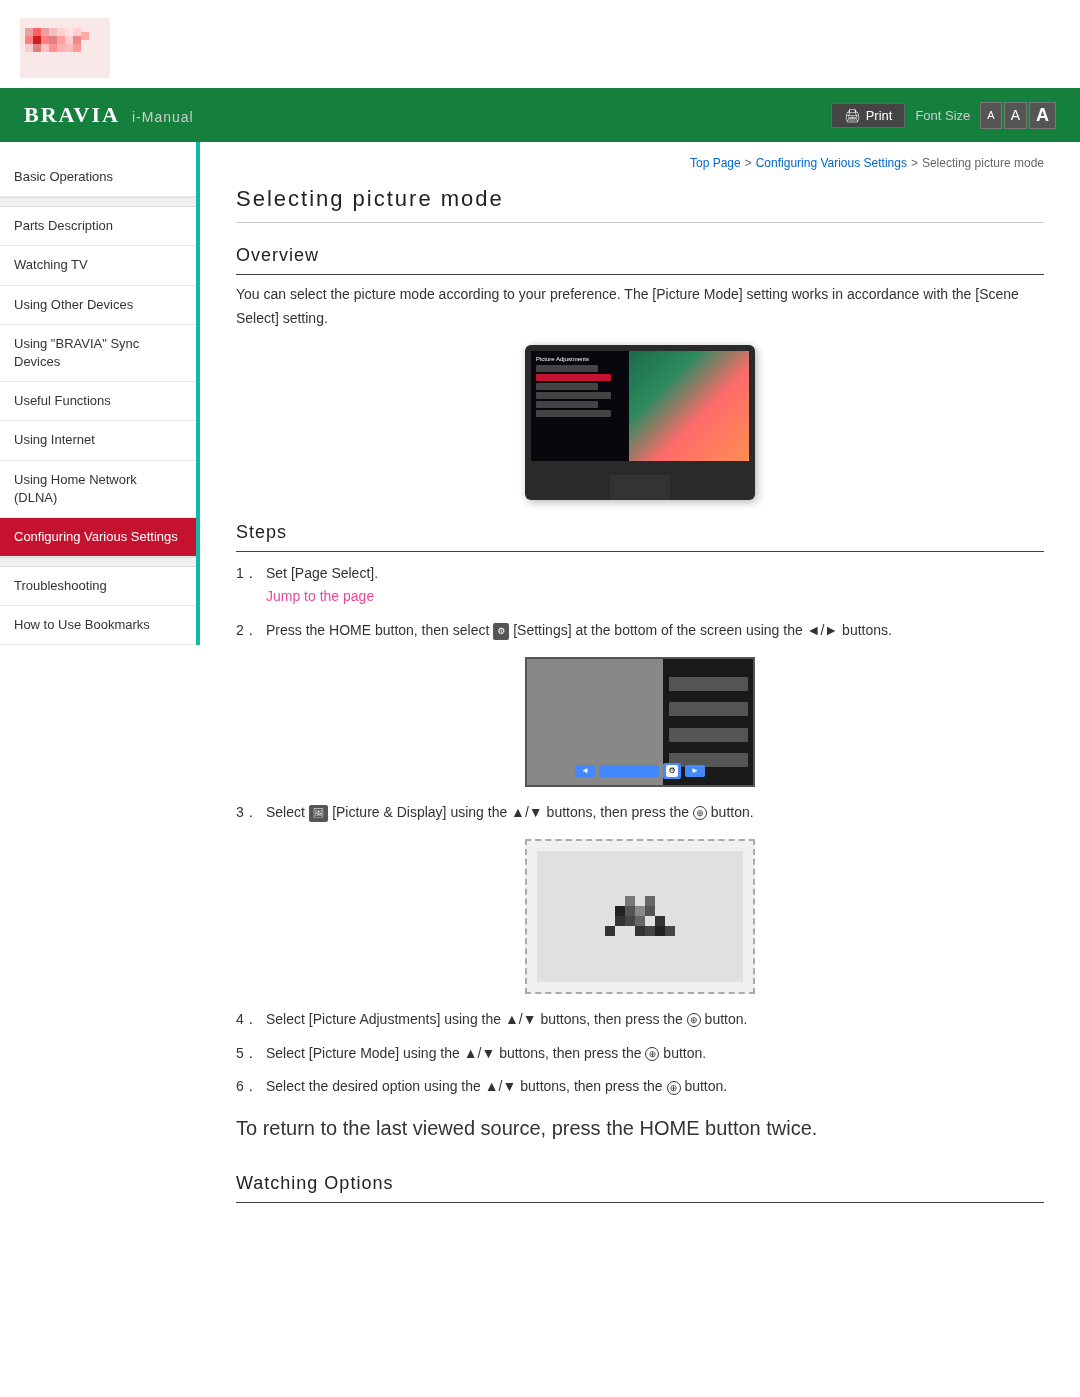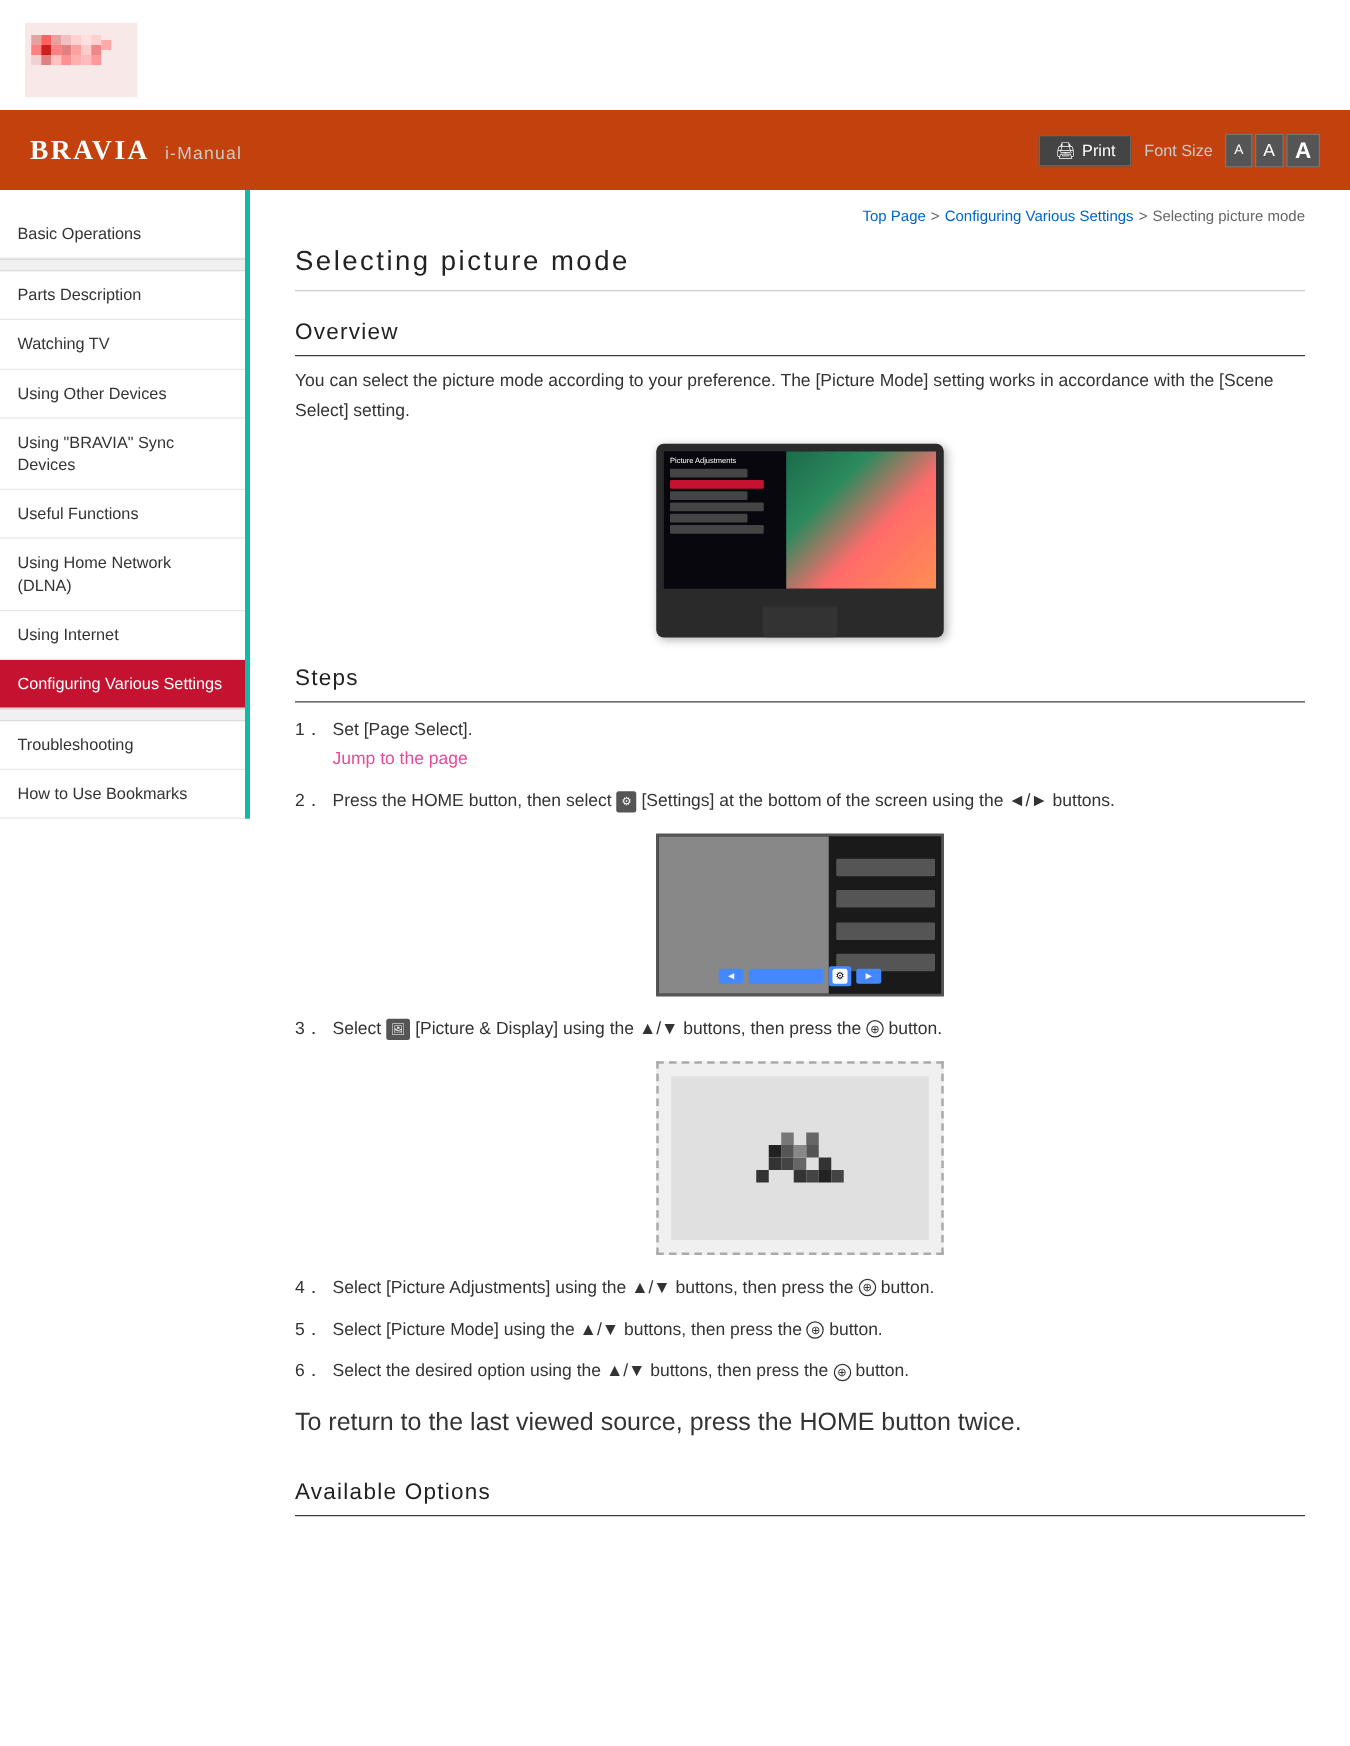--- a/index.html
+++ b/index.html
@@ -8,22 +8,22 @@
     
     .header-logo {
       padding: 18px 20px 10px 20px;
     }
     .logo-img {
       width: 90px;
       height: 60px;
       display: block;
     }
     .header-bar {
-      background: #c2410c;
-      height: 64px;
+      background: #15803d;
+      height: 54px;
       display: flex;
       align-items: center;
       padding: 0 24px;
       justify-content: space-between;
     }
     .header-brand {
       display: flex;
       align-items: baseline;
       gap: 12px;
     }
@@ -419,24 +419,24 @@
     <div class="sidebar-item">
       <span>Using Other Devices</span>
     </div>
     <div class="sidebar-item">
       <span>Using "BRAVIA" Sync Devices</span>
     </div>
     <div class="sidebar-item">
       <span>Useful Functions</span>
     </div>
     <div class="sidebar-item">
+      <span>Using Internet</span>
+    </div>
+    <div class="sidebar-item">
       <span>Using Home Network (DLNA)</span>
-    </div>
-    <div class="sidebar-item">
-      <span>Using Internet</span>
     </div>
     <div class="sidebar-item active">
       <span>Configuring Various Settings</span>
     </div>
     <div class="sidebar-divider"></div>
     <div class="sidebar-item">
       <span>Troubleshooting</span>
     </div>
     <div class="sidebar-item">
       <span>How to Use Bookmarks</span>
@@ -563,15 +563,15 @@
         <span class="step-num">6．</span>
         <div class="step-content">
           <span>Select the desired option using the ▲/▼ buttons, then press the <span class="circle-btn">⊕</span> button.<br>
           </span>
         </div>
       </div>
     </div>
 
     <p class="note-text">To return to the last viewed source, press the HOME button twice.</p>
 
-    <h2 class="section-heading" style="margin-top:28px;">Available Options</h2>
+    <h2 class="section-heading" style="margin-top:28px;">Watching Options</h2>
   </main>
 </div>
 
 </body></html>

